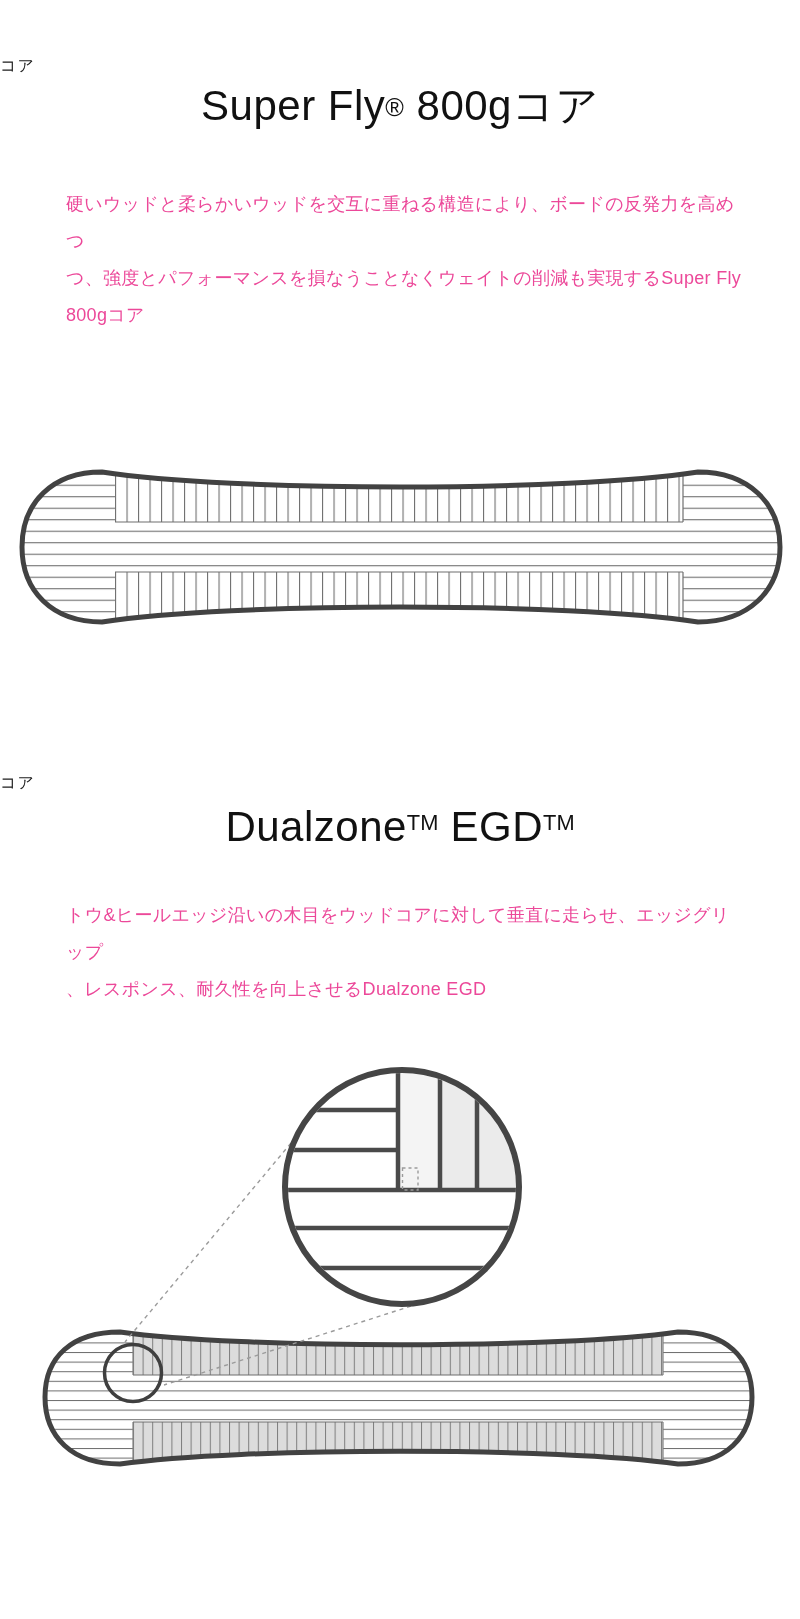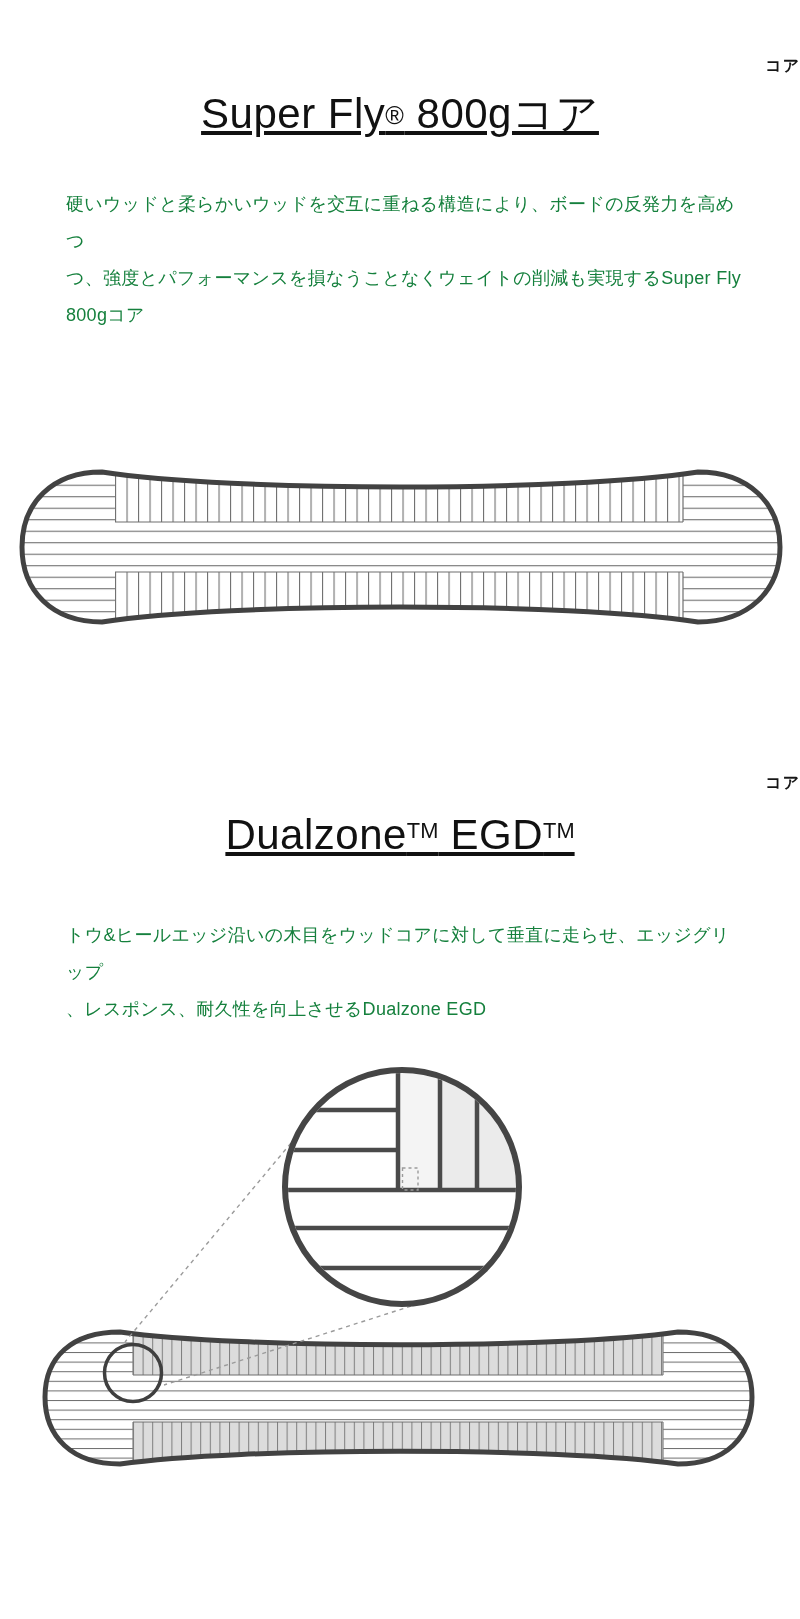--- a/index.html
+++ b/index.html
@@ -4,46 +4,45 @@
 <style>
   * { margin:0; padding:0; box-sizing:border-box; }
   html,body { background:#ffffff; }
   body {
     width:800px; height:1619px; position:relative; overflow:hidden;
     font-family:"Liberation Sans","DejaVu Sans",sans-serif;
     color:#1e1e1e;
   }
   .abs { position:absolute; }
   .ruby-label {
-    left:0; right:0; text-align:right;
-    font-size:16px; letter-spacing:1px; color:#161616;font-weight:bold;
+    left:0; right:0; text-align:left;
+    font-size:16px; letter-spacing:1px; color:#161616;
   }
   .big-title {
     left:0; right:0; text-align:center;
     font-size:42px; font-weight:400; letter-spacing:0.5px; color:#111111;
-    line-height:68px;
-    text-decoration:underline;
+    line-height:52px;
   }
   .big-title .reg-mark { font-size:0.60em; vertical-align:0.14em; }
   .big-title .tm-mark  { font-size:0.52em; vertical-align:0.52em; letter-spacing:0;text-align:center; }
   .body-text {
     left:66px; width:676px;
-    font-size:18px; line-height:37px; letter-spacing:0.3px; color:#15803d;
+    font-size:18px; line-height:37px; letter-spacing:0.3px; color:#ec4899;
     white-space:pre-line;
   }
   figure { position:absolute; left:0; }
   figure svg { display:block; }
   #superfly-figure { top:445px; }
   #dualzone-figure { top:1040px; }
   #ruby1 { top:56px; }
   #title1 { top:80px; }
   #para1 { top:186px; }
   #ruby2 { top:773px; }
   #title2 { top:797px; }
-  #para2 { top:897px;margin-top:20px; }
+  #para2 { top:897px; }
 </style>
 </head>
 <body>
 
 <section>
 
   <div id="ruby1" class="abs ruby-label">コア</div>
 
   <h1 id="title1" class="abs big-title"><span>Super Fly</span><span class="reg-mark">®</span><span> 800gコア</span></h1>
 

